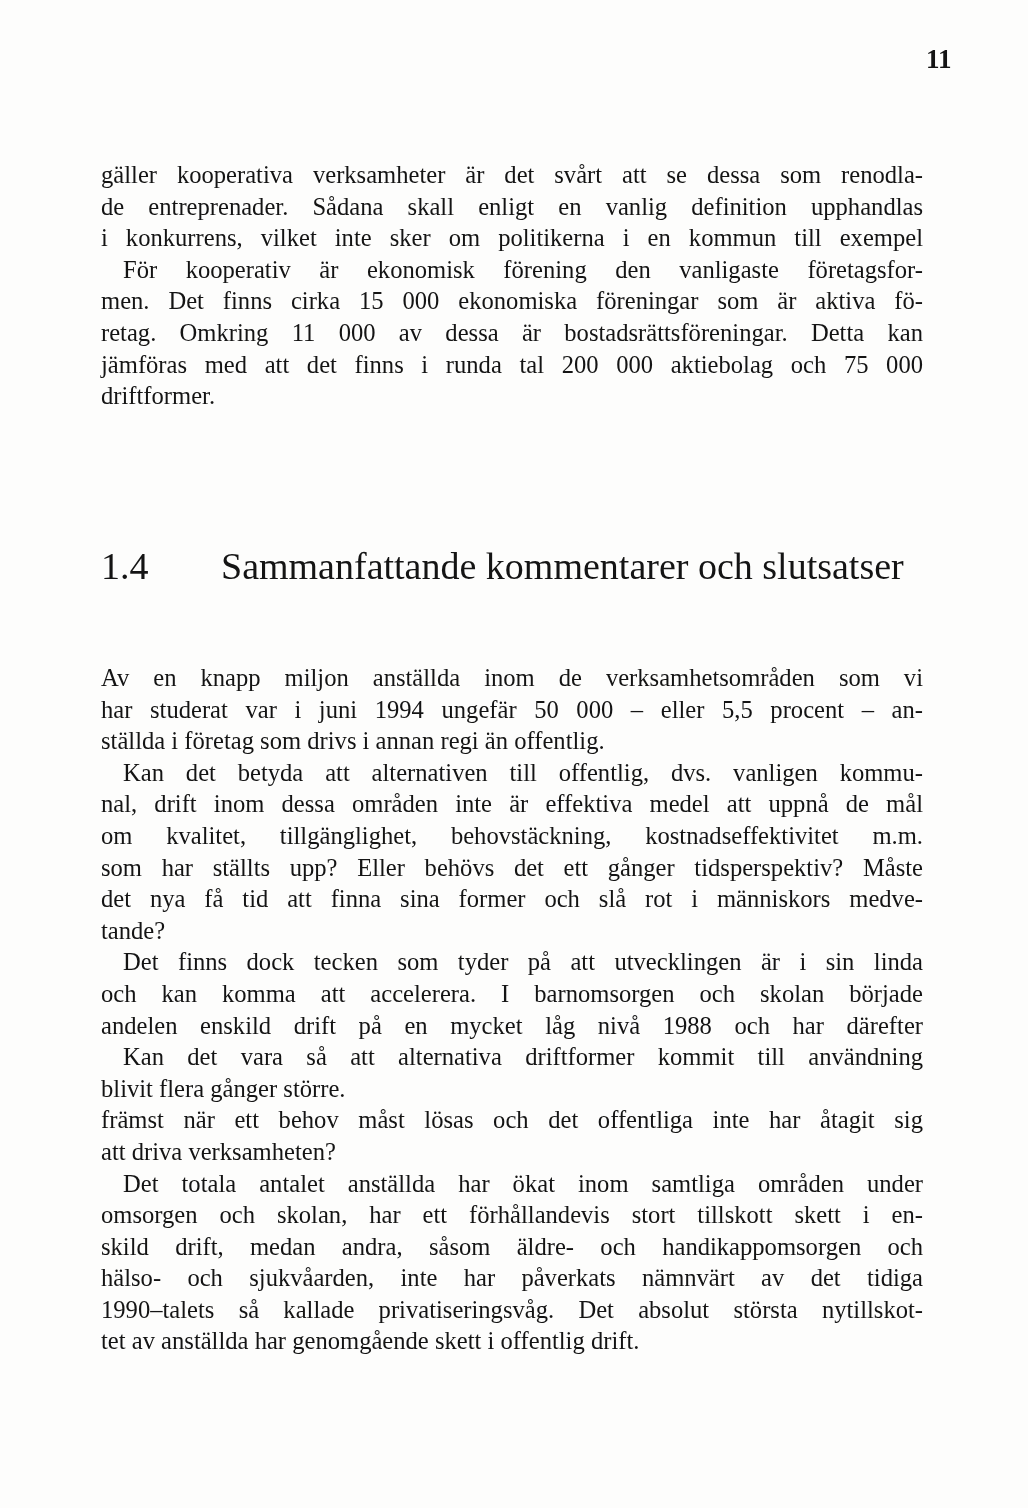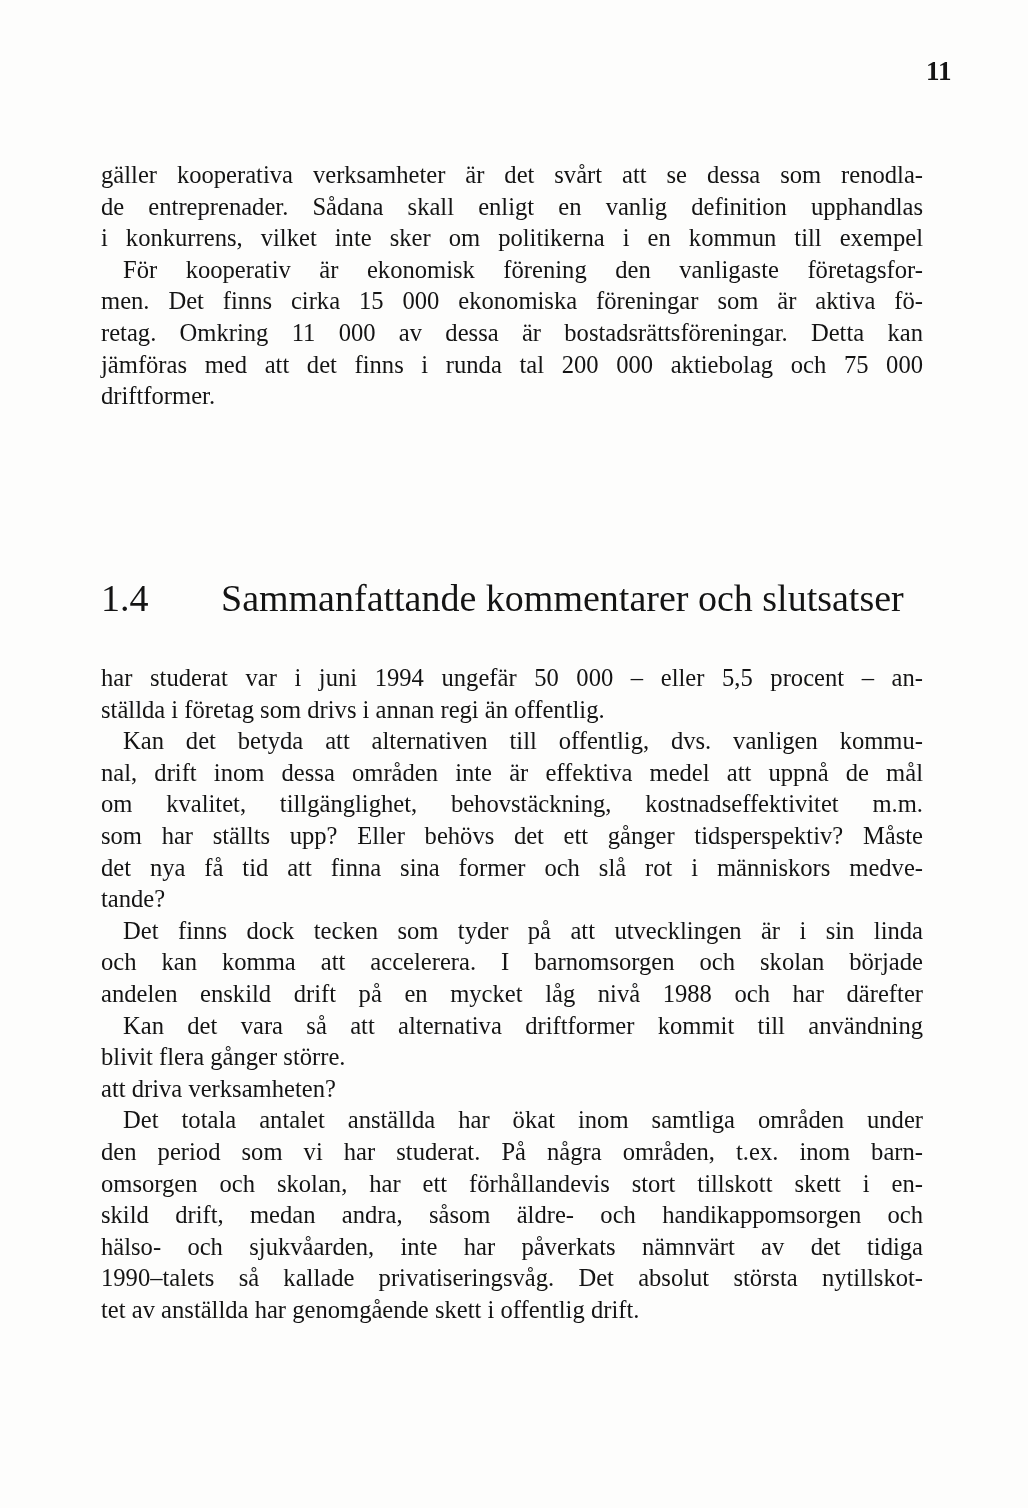--- a/index.html
+++ b/index.html
@@ -11,21 +11,21 @@
       width: 1028px;
       height: 1508px;
       position: relative;
       overflow: hidden;
       font-family: "Liberation Serif", "DejaVu Serif", serif;
       color: #141414;
       background: #fdfdfc;
     }
     .page-number {
       position: absolute;
-      top: 56px;
+      top: 44px;
       left: 926px;
       font-size: 27px;
       font-weight: bold;
       letter-spacing: 0px;
     }
     .block {
       position: absolute;
       left: 101px;
       width: 822px;
       font-size: 24.6px;
@@ -42,21 +42,21 @@
     }
     .block .line.last {
       text-align-last: left;
     }
     .block .line.indent {
       padding-left: 22px;
     }
     #intro { top: 159px; }
     .heading {
       position: absolute;
-      top: 576px;
+      top: 544px;
       left: 101px;
       width: 830px;
       font-size: 38px;
       line-height: 44px;
       white-space: nowrap;
     }
     .heading .num {
       display: inline-block;
       width: 120px;
     }
@@ -76,34 +76,35 @@
     <span class="line">retag. Omkring 11 000 av dessa är bostadsrättsföreningar. Detta kan</span>
     <span class="line">jämföras med att det finns i runda tal 200 000 aktiebolag och 75 000</span>
     <span class="line last">driftformer.</span>
   </div>
 
 <div class="heading">
   <span class="num">1.4</span><span>Sammanfattande kommentarer och slutsatser</span>
 </div>
 
 <div class="block" id="summary">
+    <span class="line">Av en knapp miljon anställda inom de verksamhetsområden som vi</span>
     <span class="line">har studerat var i juni 1994 ungefär 50 000 – eller 5,5 procent – an-</span>
     <span class="line last">ställda i företag som drivs i annan regi än offentlig.</span>
     <span class="line indent">Kan det betyda att alternativen till offentlig, dvs. vanligen kommu-</span>
     <span class="line">nal, drift inom dessa områden inte är effektiva medel att uppnå de mål</span>
     <span class="line">om kvalitet, tillgänglighet, behovstäckning, kostnadseffektivitet m.m.</span>
     <span class="line">som har ställts upp? Eller behövs det ett gånger tidsperspektiv? Måste</span>
     <span class="line">det nya få tid att finna sina former och slå rot i människors medve-</span>
     <span class="line last">tande?</span>
     <span class="line indent">Det finns dock tecken som tyder på att utvecklingen är i sin linda</span>
     <span class="line">och kan komma att accelerera. I barnomsorgen och skolan började</span>
     <span class="line">andelen enskild drift på en mycket låg nivå 1988 och har därefter</span>
     <span class="line indent">Kan det vara så att alternativa driftformer kommit till användning</span>
     <span class="line last">blivit flera gånger större.</span>
+    <span class="line">främst när ett behov måst lösas och det offentliga inte har åtagit sig</span>
     <span class="line last">att driva verksamheten?</span>
     <span class="line indent">Det totala antalet anställda har ökat inom samtliga områden under</span>
-    <span class="line">den period som vi har studerat. På några områden, t.ex. inom barn-</span>
     <span class="line">omsorgen och skolan, har ett förhållandevis stort tillskott skett i en-</span>
     <span class="line">skild drift, medan andra, såsom äldre- och handikappomsorgen och</span>
     <span class="line">hälso- och sjukvåarden, inte har påverkats nämnvärt av det tidiga</span>
     <span class="line">1990–talets så kallade privatiseringsvåg. Det absolut största nytillskot-</span>
     <span class="line last">tet av anställda har genomgående skett i offentlig drift.</span>
   </div>
 
 </body></html>

